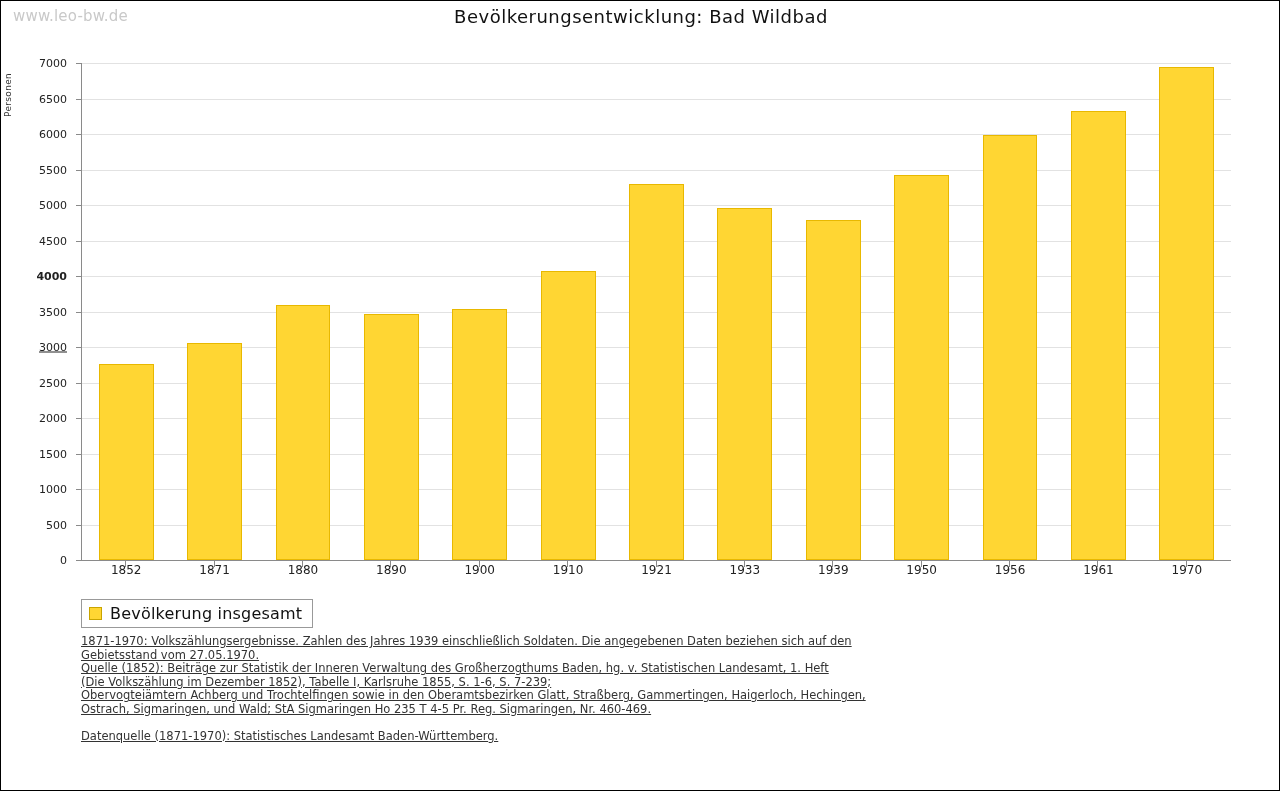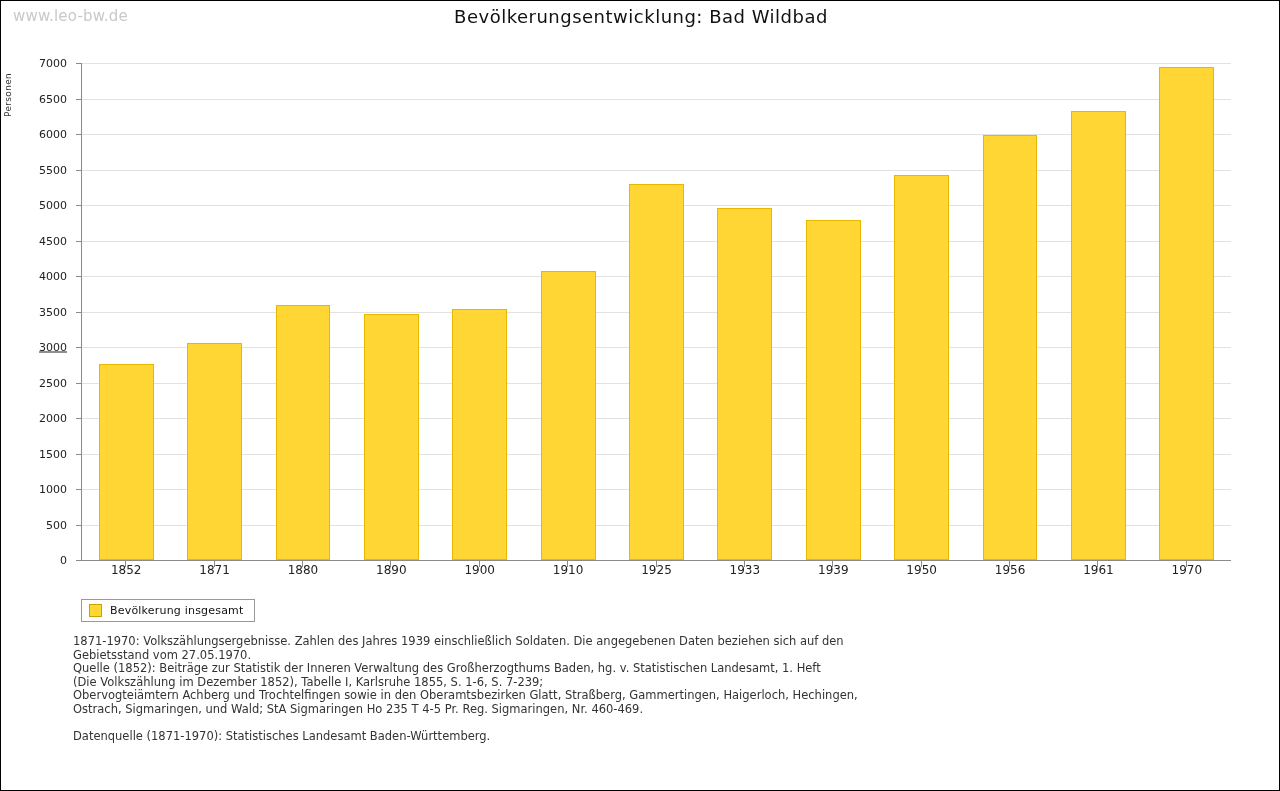--- a/index.html
+++ b/index.html
@@ -149,34 +149,35 @@
     box-sizing: border-box;
   }
   #legend .swatch {
     width: 11px;
     height: 11px;
     background: #ffd633;
     border: 1px solid #c9a400;
     display: inline-block;
   }
   #legend .legend-text {
-    font-size: 11px;
+    font-size: 16px;
     color: #111111;
     letter-spacing: 0.2px;
   }
 
   
   #footnotes {
     position: absolute;
-    left: 72px;
+    left: 80px;
     top: 634px;
     width: 1120px;
     font-size: 11.5px;
     color: #333333;
     line-height: 13.6px;
+    text-decoration: underline;
   }
   #footnotes p {
     margin: 0;
   }
   #footnotes .gap {
     height: 13px;
   }
 </style>
 </head>
 <body>
@@ -191,21 +192,21 @@
 
   <div id="ylabels">
       <span style="top: 497px;">0</span>
       <span style="top: 461.5px;">500</span>
       <span style="top: 426px;">1000</span>
       <span style="top: 390.5px;">1500</span>
       <span style="top: 355px;">2000</span>
       <span style="top: 319.5px;">2500</span>
       <span style="top: 284px; text-decoration: underline;">3000</span>
       <span style="top: 248.5px;">3500</span>
-      <span style="top: 213px;">4000</span>
+      <span style="top: 213px; font-weight: bold;">4000</span>
       <span style="top: 177.5px;">4500</span>
       <span style="top: 142px;">5000</span>
       <span style="top: 106.5px;">5500</span>
       <span style="top: 71px;">6000</span>
       <span style="top: 35.5px;">6500</span>
       <span style="top: 0px;">7000</span>
     </div>
 
   <div id="plot">
     <div id="gridlines">
@@ -271,21 +272,21 @@
       <div class="xtick" style="left: 1016.42px;"></div>
       <div class="xtick" style="left: 1104.81px;"></div>
     </div>
   <div id="xaxis-labels">
       <span style="left: 44.1923px;">1852</span>
       <span style="left: 132.577px;">1871</span>
       <span style="left: 220.962px;">1880</span>
       <span style="left: 309.346px;">1890</span>
       <span style="left: 397.731px;">1900</span>
       <span style="left: 486.115px;">1910</span>
-      <span style="left: 574.5px;">1925</span>
+      <span style="left: 574.5px;">1921</span>
       <span style="left: 662.885px;">1933</span>
       <span style="left: 751.269px;">1939</span>
       <span style="left: 839.654px;">1950</span>
       <span style="left: 928.038px;">1956</span>
       <span style="left: 1016.42px;">1961</span>
       <span style="left: 1104.81px;">1970</span>
     </div>
 
   <div id="legend">
     <span class="swatch" style="background: rgb(255, 214, 51);"></span>

